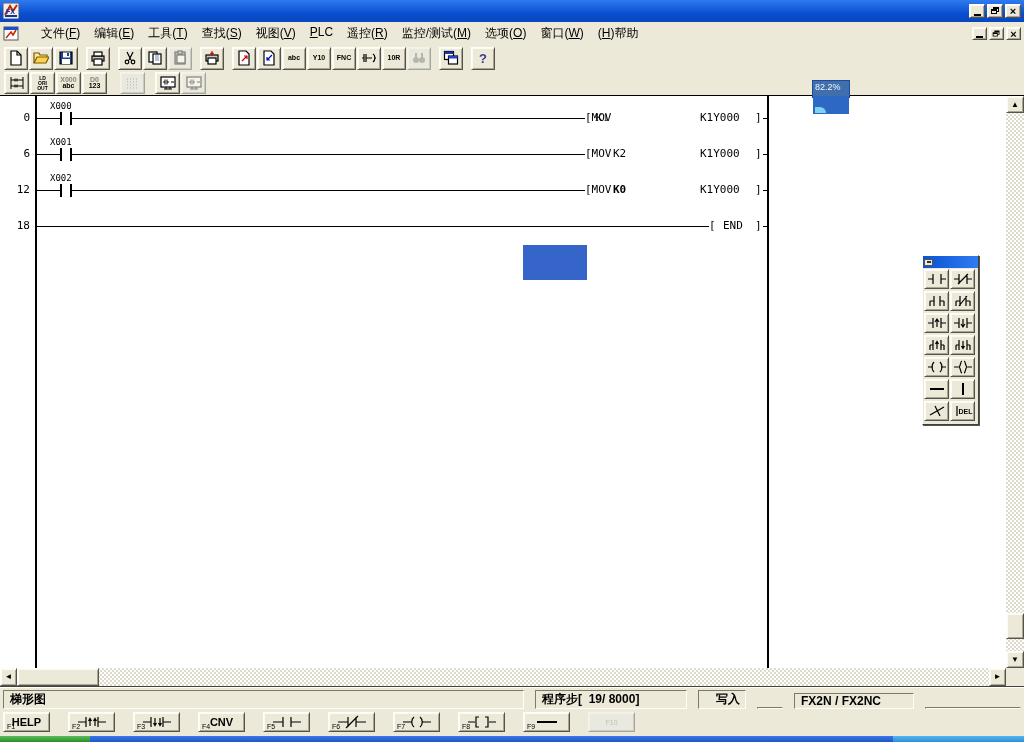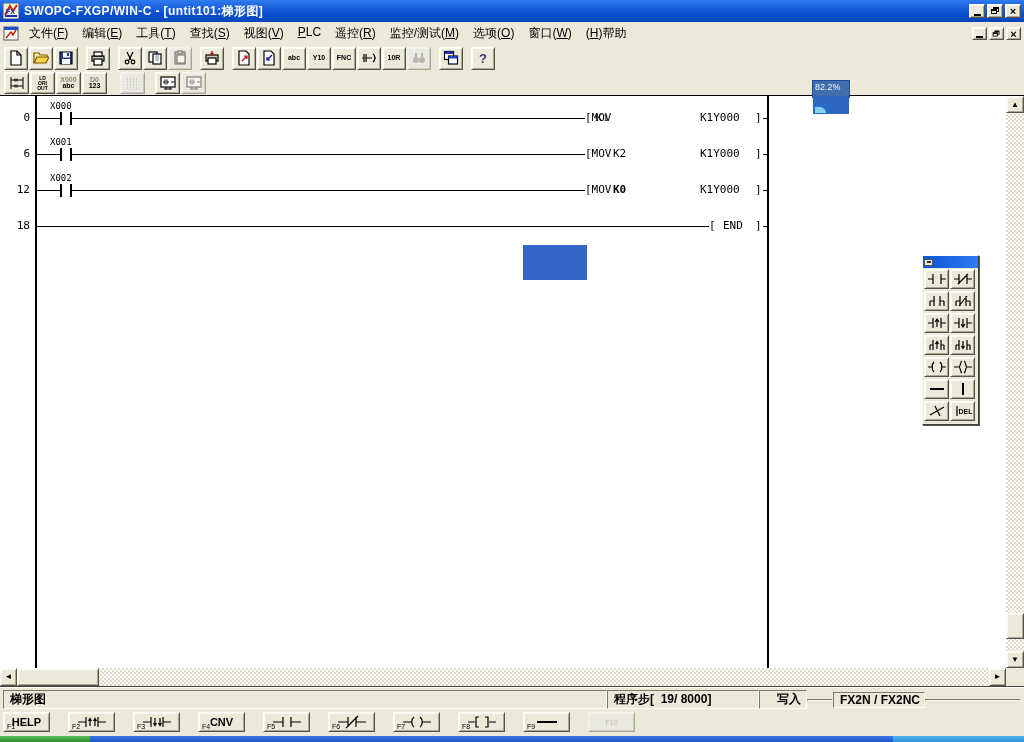--- a/index.html
+++ b/index.html
@@ -84,29 +84,29 @@
   #v-down{left:0;top:555px;width:18px;}
   #v-thumb{position:absolute;left:0;top:517px;width:18px;height:26px;}
   #h-left{left:0;top:0;height:18px;}
   #h-right{right:0;top:0;height:18px;}
   #h-thumb{position:absolute;left:17px;top:0;width:82px;height:18px;}
   #corner{position:absolute;left:1006px;top:668px;width:18px;height:18px;background:#ece9d8;}
   #status-rule1{position:absolute;top:686px;left:0;width:100%;height:1px;background:#45433a;}
   #status-rule2{position:absolute;top:687px;left:0;width:100%;height:1px;background:#fffef8;}
 
   
-  #statusbar{position:absolute;top:689px;left:0;width:100%;height:21px;display:flex;gap:0;
-    padding:1px 3px;box-sizing:border-box;align-items:center;}
+  #statusbar{position:absolute;top:689px;left:0;width:100%;height:21px;display:flex;gap:11px;
+    padding:1px 3px;box-sizing:border-box;align-items:flex-end;}
   .panel{border:1px solid;border-color:#7d7a6c #fffef8 #fffef8 #7d7a6c;font-size:12px;font-weight:bold;
     display:flex;align-items:center;padding:0 6px;white-space:pre;box-sizing:border-box;color:#000;}
   .p-mode{flex:1;}
   .p-steps{width:152px;}
   .p-write{width:48px;padding-left:17px;}
   .p-blank1{width:26px;}
-  .p-plc{width:92px;}
+  .p-plc{width:120px;}
   .p-blank2{width:96px;}
 
   
   #fkeybar{position:absolute;top:712px;left:0;width:100%;height:23px;display:flex;gap:18px;
     padding-left:3px;box-sizing:border-box;align-items:flex-start;}
   .fbtn{width:47px;height:20px;position:relative;}
   .fmain{font-weight:bold;font-size:11px;letter-spacing:0;}
   .fk{position:absolute;left:3px;bottom:1px;font-size:7px;color:#000;}
   .fbtn.disabled .fk{color:#8a877a;position:static;}
 
@@ -125,21 +125,20 @@
 
   <div id="titlebar">
     <span style="width:16px;height:16px;">
       <svg viewBox="0 0 16 16" width="16" height="16">
         <rect x="0" y="0" width="16" height="16" fill="#f4f0e0" stroke="#555"></rect>
         <path d="M2 12L7 3l3 5 4-6" stroke="#cc2200" stroke-width="2" fill="none"></path>
         <path d="M2 13h12" stroke="#1133aa" stroke-width="2"></path>
         <text x="3" y="11" font-size="7" font-weight="bold" fill="#1133aa">FX</text>
       </svg>
     </span>
-    <span class="title-text">SWOPC-FXGP/WIN-C - [untit101:梯形图]</span>
     <span class="winbtns">
       <span class="btn3d winbtn">
           <span class="glyph-min"></span>
         </span>
       <span class="btn3d winbtn">
           <span class="glyph-restore"></span>
         </span>
       <span class="btn3d winbtn">
           <span class="glyph-x">×</span>
         </span>
@@ -147,21 +146,21 @@
   </div>
 
   <div id="menubar">
     <span style="width:16px;height:15px;margin-right:3px;">
       <svg viewBox="0 0 16 15" width="16" height="15">
         <rect x="1" y="1" width="14" height="13" fill="#fff" stroke="#555"></rect>
         <rect x="1" y="1" width="14" height="3" fill="#1b4fd0"></rect>
         <path d="M3 12L8 6l2 3 3-5" stroke="#cc2200" stroke-width="1.5" fill="none"></path>
       </svg>
     </span>
-    <span id="menu-items" style="display:flex;">
+    <span id="menu-items" style="display:flex;margin-left:12px;">
         <span class="mitem">文件(<u>F</u>)</span>
         <span class="mitem">编辑(<u>E</u>)</span>
         <span class="mitem">工具(<u>T</u>)</span>
         <span class="mitem">查找(<u>S</u>)</span>
         <span class="mitem">视图(<u>V</u>)</span>
         <span class="mitem"><u>P</u>LC</span>
         <span class="mitem">遥控(<u>R</u>)</span>
         <span class="mitem">监控/测试(<u>M</u>)</span>
         <span class="mitem">选项(<u>O</u>)</span>
         <span class="mitem">窗口(<u>W</u>)</span>

